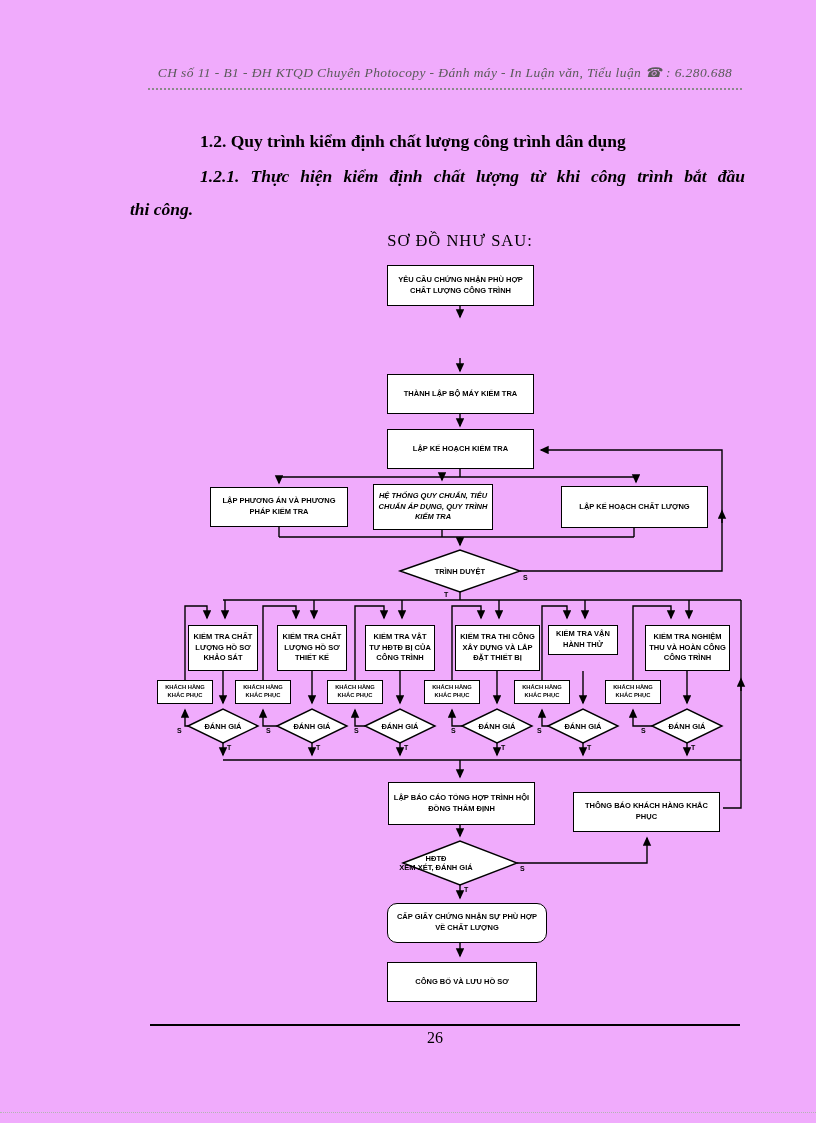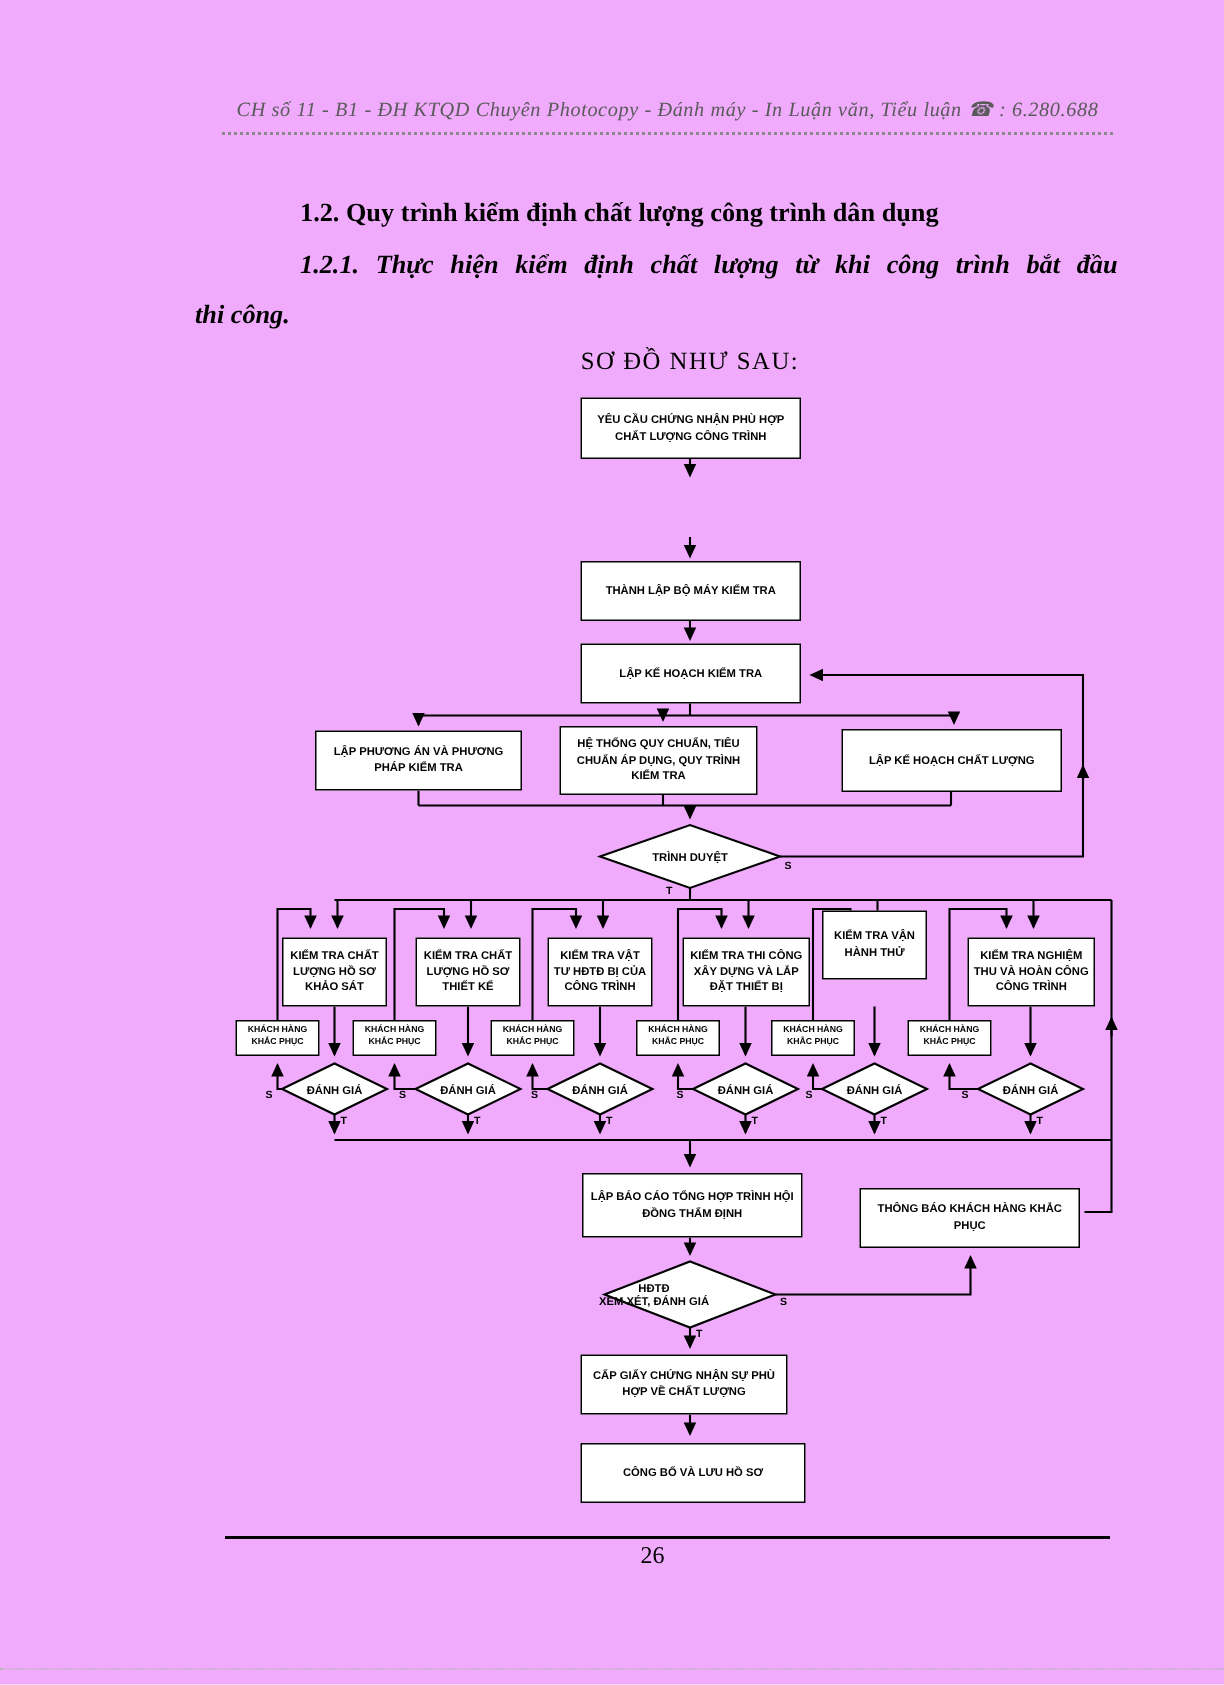--- a/index.html
+++ b/index.html
@@ -135,32 +135,32 @@
         <path d="M460 885 V898" marker-end="url(#ah)"></path>
         <path d="M460 943 V956" marker-end="url(#ah)"></path>
       </g>
     </svg>
 
     <div class="node" style="left:387px;top:265px;width:147px;height:41px;">YÊU CẦU CHỨNG NHẬN PHÙ HỢP CHẤT LƯỢNG CÔNG TRÌNH</div>
     <div class="node" style="left:387px;top:429px;width:147px;height:40px;">LẬP KẾ HOẠCH KIỂM TRA</div>
     <div class="node" style="left:387px;top:374px;width:147px;height:40px;">THÀNH LẬP BỘ MÁY KIỂM TRA</div>
 
     <div class="node" style="left:210px;top:487px;width:138px;height:40px;">LẬP PHƯƠNG ÁN VÀ PHƯƠNG PHÁP KIỂM TRA</div>
-    <div class="node" style="left:373px;top:484px;width:132px;height:46px;">HỆ THỐNG QUY CHUẨN, TIÊU CHUẨN ÁP DỤNG, QUY TRÌNH KIỂM TRA</div>
+    <div class="node" style="left:373px;top:484px;width:120px;height:46px;font-style:italic;">HỆ THỐNG QUY CHUẨN, TIÊU CHUẨN ÁP DỤNG, QUY TRÌNH KIỂM TRA</div>
     <div class="node" style="left:561px;top:486px;width:147px;height:42px;">LẬP KẾ HOẠCH CHẤT LƯỢNG</div>
 
     <div class="dtext" style="left:410px;top:562px;width:100px;height:19px;">TRÌNH DUYỆT</div>
     <div class="stl" style="left:523px;top:574px;">S</div>
     <div class="stl" style="left:444px;top:591px;">T</div>
 
     <div class="node" style="left:188px;top:625px;width:70px;height:46px;">KIỂM TRA CHẤT LƯỢNG HỒ SƠ KHẢO SÁT</div>
     <div class="node" style="left:277px;top:625px;width:70px;height:46px;">KIỂM TRA CHẤT LƯỢNG HỒ SƠ THIẾT KẾ</div>
     <div class="node" style="left:365px;top:625px;width:70px;height:46px;">KIỂM TRA VẬT TƯ HĐTĐ BỊ CỦA CÔNG TRÌNH</div>
     <div class="node" style="left:455px;top:625px;width:85px;height:46px;">KIỂM TRA THI CÔNG XÂY DỰNG VÀ LẮP ĐẶT THIẾT BỊ</div>
-    <div class="node" style="left:548px;top:607px;width:70px;height:46px;">KIỂM TRA VẬN HÀNH THỬ</div>
+    <div class="node" style="left:548px;top:625px;width:70px;height:30px;">KIỂM TRA VẬN HÀNH THỬ</div>
     <div class="node" style="left:645px;top:625px;width:85px;height:46px;">KIỂM TRA NGHIỆM THU VÀ HOÀN CÔNG CÔNG TRÌNH</div>
 
     <div class="node small-node" style="left:157px;top:680px;width:56px;height:24px;">KHÁCH HÀNG KHẮC PHỤC</div>
     <div class="node small-node" style="left:235px;top:680px;width:56px;height:24px;">KHÁCH HÀNG KHẮC PHỤC</div>
     <div class="node small-node" style="left:327px;top:680px;width:56px;height:24px;">KHÁCH HÀNG KHẮC PHỤC</div>
     <div class="node small-node" style="left:424px;top:680px;width:56px;height:24px;">KHÁCH HÀNG KHẮC PHỤC</div>
     <div class="node small-node" style="left:514px;top:680px;width:56px;height:24px;">KHÁCH HÀNG KHẮC PHỤC</div>
     <div class="node small-node" style="left:605px;top:680px;width:56px;height:24px;">KHÁCH HÀNG KHẮC PHỤC</div>
 
     <div class="dtext" style="left:191px;top:719px;width:64px;height:14px;">ĐÁNH GIÁ</div>
@@ -186,21 +186,21 @@
     <div class="node" style="left:388px;top:782px;width:147px;height:43px;">LẬP BÁO CÁO TỔNG HỢP TRÌNH HỘI ĐỒNG THẨM ĐỊNH</div>
     <div class="node" style="left:573px;top:792px;width:147px;height:40px;">THÔNG BÁO KHÁCH HÀNG KHẮC PHỤC</div>
 
     <div class="dtext" style="left:381px;top:848px;width:110px;height:30px;">
       <div>HĐTĐ</div>
       <div>XEM XÉT, ĐÁNH GIÁ</div>
     </div>
     <div class="stl" style="left:520px;top:865px;">S</div>
     <div class="stl" style="left:464px;top:886px;">T</div>
 
-    <div class="node" style="left:387px;top:903px;width:138px;height:40px;">CẤP GIẤY CHỨNG NHẬN SỰ PHÙ HỢP VỀ CHẤT LƯỢNG</div>
+    <div class="node" style="left:387px;top:903px;width:160px;height:40px;border-radius:10px;">CẤP GIẤY CHỨNG NHẬN SỰ PHÙ HỢP VỀ CHẤT LƯỢNG</div>
     <div class="node" style="left:387px;top:962px;width:150px;height:40px;">CÔNG BỐ VÀ LƯU HỒ SƠ</div>
   </div>
 
   <div class="foot-line"></div>
   <div class="pageno">26</div>
   <div class="bottom-dots"></div>
 
 </div>
 
 </body></html>

